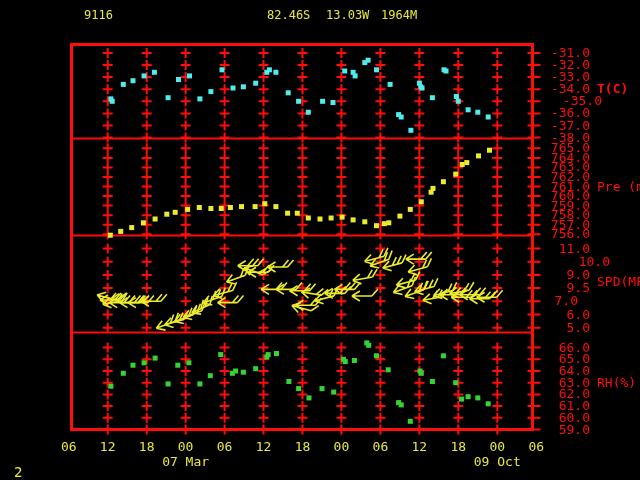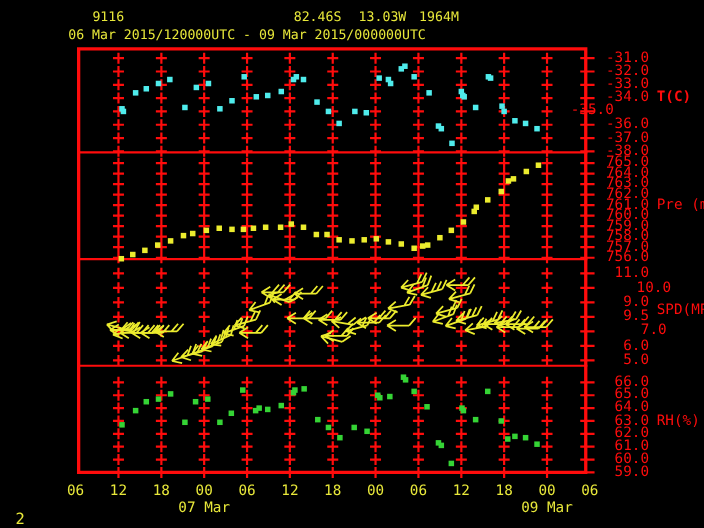--- a/index.html
+++ b/index.html
@@ -15,21 +15,20 @@
   svg{position:absolute;left:0;top:0;}
 </style>
 </head>
 <body>
 
 <div class="screen">
   <span class="abs hdr" style="left:84px;top:8px">9116</span>
   <span class="abs hdr" style="left:267px;top:8px">82.46S</span>
   <span class="abs hdr" style="left:326px;top:8px">13.03W</span>
   <span class="abs hdr" style="left:381px;top:8px">1964M</span>
-  <span class="abs hdr" style="left:62px;top:24px">06 Mar 2015/120000UTC - 09 Mar 2015/000000UTC</span>
 
   <svg id="plot" width="640" height="480">
       <path d="M71.5 44.5 H532.5 V429.5 H71.5 Z" stroke="#ff0c0c" stroke-width="3" fill="none"></path>
       <path d="M70 138.5 H534" stroke="#ff0c0c" stroke-width="2" fill="none"></path>
       <path d="M70 235.5 H534" stroke="#ff0c0c" stroke-width="2" fill="none"></path>
       <path d="M70 332.5 H534" stroke="#ff0c0c" stroke-width="2" fill="none"></path>
       <path d="M102.7 52.9h10M107.7 47.9v10M141.7 52.9h10M146.7 47.9v10M180.6 52.9h10M185.6 47.9v10M219.6 52.9h10M224.6 47.9v10M258.5 52.9h10M263.5 47.9v10M297.5 52.9h10M302.5 47.9v10M336.4 52.9h10M341.4 47.9v10M375.4 52.9h10M380.4 47.9v10M414.4 52.9h10M419.4 47.9v10M453.3 52.9h10M458.3 47.9v10M492.3 52.9h10M497.3 47.9v10M102.7 65.0h10M107.7 60.0v10M141.7 65.0h10M146.7 60.0v10M180.6 65.0h10M185.6 60.0v10M219.6 65.0h10M224.6 60.0v10M258.5 65.0h10M263.5 60.0v10M297.5 65.0h10M302.5 60.0v10M336.4 65.0h10M341.4 60.0v10M375.4 65.0h10M380.4 60.0v10M414.4 65.0h10M419.4 60.0v10M453.3 65.0h10M458.3 60.0v10M492.3 65.0h10M497.3 60.0v10M102.7 77.1h10M107.7 72.1v10M141.7 77.1h10M146.7 72.1v10M180.6 77.1h10M185.6 72.1v10M219.6 77.1h10M224.6 72.1v10M258.5 77.1h10M263.5 72.1v10M297.5 77.1h10M302.5 72.1v10M336.4 77.1h10M341.4 72.1v10M375.4 77.1h10M380.4 72.1v10M414.4 77.1h10M419.4 72.1v10M453.3 77.1h10M458.3 72.1v10M492.3 77.1h10M497.3 72.1v10M102.7 89.2h10M107.7 84.2v10M141.7 89.2h10M146.7 84.2v10M180.6 89.2h10M185.6 84.2v10M219.6 89.2h10M224.6 84.2v10M258.5 89.2h10M263.5 84.2v10M297.5 89.2h10M302.5 84.2v10M336.4 89.2h10M341.4 84.2v10M375.4 89.2h10M380.4 84.2v10M414.4 89.2h10M419.4 84.2v10M453.3 89.2h10M458.3 84.2v10M492.3 89.2h10M497.3 84.2v10M102.7 101.3h10M107.7 96.3v10M141.7 101.3h10M146.7 96.3v10M180.6 101.3h10M185.6 96.3v10M219.6 101.3h10M224.6 96.3v10M258.5 101.3h10M263.5 96.3v10M297.5 101.3h10M302.5 96.3v10M336.4 101.3h10M341.4 96.3v10M375.4 101.3h10M380.4 96.3v10M414.4 101.3h10M419.4 96.3v10M453.3 101.3h10M458.3 96.3v10M492.3 101.3h10M497.3 96.3v10M102.7 113.4h10M107.7 108.4v10M141.7 113.4h10M146.7 108.4v10M180.6 113.4h10M185.6 108.4v10M219.6 113.4h10M224.6 108.4v10M258.5 113.4h10M263.5 108.4v10M297.5 113.4h10M302.5 108.4v10M336.4 113.4h10M341.4 108.4v10M375.4 113.4h10M380.4 108.4v10M414.4 113.4h10M419.4 108.4v10M453.3 113.4h10M458.3 108.4v10M492.3 113.4h10M497.3 108.4v10M102.7 125.5h10M107.7 120.5v10M141.7 125.5h10M146.7 120.5v10M180.6 125.5h10M185.6 120.5v10M219.6 125.5h10M224.6 120.5v10M258.5 125.5h10M263.5 120.5v10M297.5 125.5h10M302.5 120.5v10M336.4 125.5h10M341.4 120.5v10M375.4 125.5h10M380.4 120.5v10M414.4 125.5h10M419.4 120.5v10M453.3 125.5h10M458.3 120.5v10M492.3 125.5h10M497.3 120.5v10M102.7 137.6h10M107.7 132.6v10M141.7 137.6h10M146.7 132.6v10M180.6 137.6h10M185.6 132.6v10M219.6 137.6h10M224.6 132.6v10M258.5 137.6h10M263.5 132.6v10M297.5 137.6h10M302.5 132.6v10M336.4 137.6h10M341.4 132.6v10M375.4 137.6h10M380.4 132.6v10M414.4 137.6h10M419.4 132.6v10M453.3 137.6h10M458.3 132.6v10M492.3 137.6h10M497.3 132.6v10M102.7 148.3h10M107.7 143.3v10M141.7 148.3h10M146.7 143.3v10M180.6 148.3h10M185.6 143.3v10M219.6 148.3h10M224.6 143.3v10M258.5 148.3h10M263.5 143.3v10M297.5 148.3h10M302.5 143.3v10M336.4 148.3h10M341.4 143.3v10M375.4 148.3h10M380.4 143.3v10M414.4 148.3h10M419.4 143.3v10M453.3 148.3h10M458.3 143.3v10M492.3 148.3h10M497.3 143.3v10M102.7 157.9h10M107.7 152.9v10M141.7 157.9h10M146.7 152.9v10M180.6 157.9h10M185.6 152.9v10M219.6 157.9h10M224.6 152.9v10M258.5 157.9h10M263.5 152.9v10M297.5 157.9h10M302.5 152.9v10M336.4 157.9h10M341.4 152.9v10M375.4 157.9h10M380.4 152.9v10M414.4 157.9h10M419.4 152.9v10M453.3 157.9h10M458.3 152.9v10M492.3 157.9h10M497.3 152.9v10M102.7 167.4h10M107.7 162.4v10M141.7 167.4h10M146.7 162.4v10M180.6 167.4h10M185.6 162.4v10M219.6 167.4h10M224.6 162.4v10M258.5 167.4h10M263.5 162.4v10M297.5 167.4h10M302.5 162.4v10M336.4 167.4h10M341.4 162.4v10M375.4 167.4h10M380.4 162.4v10M414.4 167.4h10M419.4 162.4v10M453.3 167.4h10M458.3 162.4v10M492.3 167.4h10M497.3 162.4v10M102.7 177.0h10M107.7 172.0v10M141.7 177.0h10M146.7 172.0v10M180.6 177.0h10M185.6 172.0v10M219.6 177.0h10M224.6 172.0v10M258.5 177.0h10M263.5 172.0v10M297.5 177.0h10M302.5 172.0v10M336.4 177.0h10M341.4 172.0v10M375.4 177.0h10M380.4 172.0v10M414.4 177.0h10M419.4 172.0v10M453.3 177.0h10M458.3 172.0v10M492.3 177.0h10M497.3 172.0v10M102.7 186.5h10M107.7 181.5v10M141.7 186.5h10M146.7 181.5v10M180.6 186.5h10M185.6 181.5v10M219.6 186.5h10M224.6 181.5v10M258.5 186.5h10M263.5 181.5v10M297.5 186.5h10M302.5 181.5v10M336.4 186.5h10M341.4 181.5v10M375.4 186.5h10M380.4 181.5v10M414.4 186.5h10M419.4 181.5v10M453.3 186.5h10M458.3 181.5v10M492.3 186.5h10M497.3 181.5v10M102.7 196.1h10M107.7 191.1v10M141.7 196.1h10M146.7 191.1v10M180.6 196.1h10M185.6 191.1v10M219.6 196.1h10M224.6 191.1v10M258.5 196.1h10M263.5 191.1v10M297.5 196.1h10M302.5 191.1v10M336.4 196.1h10M341.4 191.1v10M375.4 196.1h10M380.4 191.1v10M414.4 196.1h10M419.4 191.1v10M453.3 196.1h10M458.3 191.1v10M492.3 196.1h10M497.3 191.1v10M102.7 205.6h10M107.7 200.6v10M141.7 205.6h10M146.7 200.6v10M180.6 205.6h10M185.6 200.6v10M219.6 205.6h10M224.6 200.6v10M258.5 205.6h10M263.5 200.6v10M297.5 205.6h10M302.5 200.6v10M336.4 205.6h10M341.4 200.6v10M375.4 205.6h10M380.4 200.6v10M414.4 205.6h10M419.4 200.6v10M453.3 205.6h10M458.3 200.6v10M492.3 205.6h10M497.3 200.6v10M102.7 215.2h10M107.7 210.2v10M141.7 215.2h10M146.7 210.2v10M180.6 215.2h10M185.6 210.2v10M219.6 215.2h10M224.6 210.2v10M258.5 215.2h10M263.5 210.2v10M297.5 215.2h10M302.5 210.2v10M336.4 215.2h10M341.4 210.2v10M375.4 215.2h10M380.4 210.2v10M414.4 215.2h10M419.4 210.2v10M453.3 215.2h10M458.3 210.2v10M492.3 215.2h10M497.3 210.2v10M102.7 224.7h10M107.7 219.7v10M141.7 224.7h10M146.7 219.7v10M180.6 224.7h10M185.6 219.7v10M219.6 224.7h10M224.6 219.7v10M258.5 224.7h10M263.5 219.7v10M297.5 224.7h10M302.5 219.7v10M336.4 224.7h10M341.4 219.7v10M375.4 224.7h10M380.4 219.7v10M414.4 224.7h10M419.4 219.7v10M453.3 224.7h10M458.3 219.7v10M492.3 224.7h10M497.3 219.7v10M102.7 234.3h10M107.7 229.3v10M141.7 234.3h10M146.7 229.3v10M180.6 234.3h10M185.6 229.3v10M219.6 234.3h10M224.6 229.3v10M258.5 234.3h10M263.5 229.3v10M297.5 234.3h10M302.5 229.3v10M336.4 234.3h10M341.4 229.3v10M375.4 234.3h10M380.4 229.3v10M414.4 234.3h10M419.4 229.3v10M453.3 234.3h10M458.3 229.3v10M492.3 234.3h10M497.3 229.3v10M102.7 248.5h10M107.7 243.5v10M141.7 248.5h10M146.7 243.5v10M180.6 248.5h10M185.6 243.5v10M219.6 248.5h10M224.6 243.5v10M258.5 248.5h10M263.5 243.5v10M297.5 248.5h10M302.5 243.5v10M336.4 248.5h10M341.4 243.5v10M375.4 248.5h10M380.4 243.5v10M414.4 248.5h10M419.4 243.5v10M453.3 248.5h10M458.3 243.5v10M492.3 248.5h10M497.3 243.5v10M102.7 261.7h10M107.7 256.7v10M141.7 261.7h10M146.7 256.7v10M180.6 261.7h10M185.6 256.7v10M219.6 261.7h10M224.6 256.7v10M258.5 261.7h10M263.5 256.7v10M297.5 261.7h10M302.5 256.7v10M336.4 261.7h10M341.4 256.7v10M375.4 261.7h10M380.4 256.7v10M414.4 261.7h10M419.4 256.7v10M453.3 261.7h10M458.3 256.7v10M492.3 261.7h10M497.3 256.7v10M102.7 274.9h10M107.7 269.9v10M141.7 274.9h10M146.7 269.9v10M180.6 274.9h10M185.6 269.9v10M219.6 274.9h10M224.6 269.9v10M258.5 274.9h10M263.5 269.9v10M297.5 274.9h10M302.5 269.9v10M336.4 274.9h10M341.4 269.9v10M375.4 274.9h10M380.4 269.9v10M414.4 274.9h10M419.4 269.9v10M453.3 274.9h10M458.3 269.9v10M492.3 274.9h10M497.3 269.9v10M102.7 288.1h10M107.7 283.1v10M141.7 288.1h10M146.7 283.1v10M180.6 288.1h10M185.6 283.1v10M219.6 288.1h10M224.6 283.1v10M258.5 288.1h10M263.5 283.1v10M297.5 288.1h10M302.5 283.1v10M336.4 288.1h10M341.4 283.1v10M375.4 288.1h10M380.4 283.1v10M414.4 288.1h10M419.4 283.1v10M453.3 288.1h10M458.3 283.1v10M492.3 288.1h10M497.3 283.1v10M102.7 301.3h10M107.7 296.3v10M141.7 301.3h10M146.7 296.3v10M180.6 301.3h10M185.6 296.3v10M219.6 301.3h10M224.6 296.3v10M258.5 301.3h10M263.5 296.3v10M297.5 301.3h10M302.5 296.3v10M336.4 301.3h10M341.4 296.3v10M375.4 301.3h10M380.4 296.3v10M414.4 301.3h10M419.4 296.3v10M453.3 301.3h10M458.3 296.3v10M492.3 301.3h10M497.3 296.3v10M102.7 314.5h10M107.7 309.5v10M141.7 314.5h10M146.7 309.5v10M180.6 314.5h10M185.6 309.5v10M219.6 314.5h10M224.6 309.5v10M258.5 314.5h10M263.5 309.5v10M297.5 314.5h10M302.5 309.5v10M336.4 314.5h10M341.4 309.5v10M375.4 314.5h10M380.4 309.5v10M414.4 314.5h10M419.4 309.5v10M453.3 314.5h10M458.3 309.5v10M492.3 314.5h10M497.3 309.5v10M102.7 327.7h10M107.7 322.7v10M141.7 327.7h10M146.7 322.7v10M180.6 327.7h10M185.6 322.7v10M219.6 327.7h10M224.6 322.7v10M258.5 327.7h10M263.5 322.7v10M297.5 327.7h10M302.5 322.7v10M336.4 327.7h10M341.4 322.7v10M375.4 327.7h10M380.4 322.7v10M414.4 327.7h10M419.4 322.7v10M453.3 327.7h10M458.3 322.7v10M492.3 327.7h10M497.3 322.7v10M102.7 347.6h10M107.7 342.6v10M141.7 347.6h10M146.7 342.6v10M180.6 347.6h10M185.6 342.6v10M219.6 347.6h10M224.6 342.6v10M258.5 347.6h10M263.5 342.6v10M297.5 347.6h10M302.5 342.6v10M336.4 347.6h10M341.4 342.6v10M375.4 347.6h10M380.4 342.6v10M414.4 347.6h10M419.4 342.6v10M453.3 347.6h10M458.3 342.6v10M492.3 347.6h10M497.3 342.6v10M102.7 359.3h10M107.7 354.3v10M141.7 359.3h10M146.7 354.3v10M180.6 359.3h10M185.6 354.3v10M219.6 359.3h10M224.6 354.3v10M258.5 359.3h10M263.5 354.3v10M297.5 359.3h10M302.5 354.3v10M336.4 359.3h10M341.4 354.3v10M375.4 359.3h10M380.4 354.3v10M414.4 359.3h10M419.4 354.3v10M453.3 359.3h10M458.3 354.3v10M492.3 359.3h10M497.3 354.3v10M102.7 371.0h10M107.7 366.0v10M141.7 371.0h10M146.7 366.0v10M180.6 371.0h10M185.6 366.0v10M219.6 371.0h10M224.6 366.0v10M258.5 371.0h10M263.5 366.0v10M297.5 371.0h10M302.5 366.0v10M336.4 371.0h10M341.4 366.0v10M375.4 371.0h10M380.4 366.0v10M414.4 371.0h10M419.4 366.0v10M453.3 371.0h10M458.3 366.0v10M492.3 371.0h10M497.3 366.0v10M102.7 382.7h10M107.7 377.7v10M141.7 382.7h10M146.7 377.7v10M180.6 382.7h10M185.6 377.7v10M219.6 382.7h10M224.6 377.7v10M258.5 382.7h10M263.5 377.7v10M297.5 382.7h10M302.5 377.7v10M336.4 382.7h10M341.4 377.7v10M375.4 382.7h10M380.4 377.7v10M414.4 382.7h10M419.4 377.7v10M453.3 382.7h10M458.3 377.7v10M492.3 382.7h10M497.3 377.7v10M102.7 394.4h10M107.7 389.4v10M141.7 394.4h10M146.7 389.4v10M180.6 394.4h10M185.6 389.4v10M219.6 394.4h10M224.6 389.4v10M258.5 394.4h10M263.5 389.4v10M297.5 394.4h10M302.5 389.4v10M336.4 394.4h10M341.4 389.4v10M375.4 394.4h10M380.4 389.4v10M414.4 394.4h10M419.4 389.4v10M453.3 394.4h10M458.3 389.4v10M492.3 394.4h10M497.3 389.4v10M102.7 406.1h10M107.7 401.1v10M141.7 406.1h10M146.7 401.1v10M180.6 406.1h10M185.6 401.1v10M219.6 406.1h10M224.6 401.1v10M258.5 406.1h10M263.5 401.1v10M297.5 406.1h10M302.5 401.1v10M336.4 406.1h10M341.4 401.1v10M375.4 406.1h10M380.4 401.1v10M414.4 406.1h10M419.4 401.1v10M453.3 406.1h10M458.3 401.1v10M492.3 406.1h10M497.3 401.1v10M102.7 417.8h10M107.7 412.8v10M141.7 417.8h10M146.7 412.8v10M180.6 417.8h10M185.6 412.8v10M219.6 417.8h10M224.6 412.8v10M258.5 417.8h10M263.5 412.8v10M297.5 417.8h10M302.5 412.8v10M336.4 417.8h10M341.4 412.8v10M375.4 417.8h10M380.4 412.8v10M414.4 417.8h10M419.4 412.8v10M453.3 417.8h10M458.3 412.8v10M492.3 417.8h10M497.3 412.8v10M102.7 429.5h10M107.7 424.5v10M141.7 429.5h10M146.7 424.5v10M180.6 429.5h10M185.6 424.5v10M219.6 429.5h10M224.6 424.5v10M258.5 429.5h10M263.5 424.5v10M297.5 429.5h10M302.5 424.5v10M336.4 429.5h10M341.4 424.5v10M375.4 429.5h10M380.4 424.5v10M414.4 429.5h10M419.4 424.5v10M453.3 429.5h10M458.3 424.5v10M492.3 429.5h10M497.3 424.5v10" stroke="#ff0c0c" stroke-width="2" fill="none"></path>
       <path d="M527.5 52.9h13M527.5 65.0h13M527.5 77.1h13M527.5 89.2h13M527.5 101.3h13M527.5 113.4h13M527.5 125.5h13M527.5 137.6h13M527.5 148.3h13M527.5 157.9h13M527.5 167.4h13M527.5 177.0h13M527.5 186.5h13M527.5 196.1h13M527.5 205.6h13M527.5 215.2h13M527.5 224.7h13M527.5 234.3h13M527.5 248.5h13M527.5 261.7h13M527.5 274.9h13M527.5 288.1h13M527.5 301.3h13M527.5 314.5h13M527.5 327.7h13M527.5 347.6h13M527.5 359.3h13M527.5 371.0h13M527.5 382.7h13M527.5 394.4h13M527.5 406.1h13M527.5 417.8h13M527.5 429.5h13" stroke="#ff0c0c" stroke-width="2" fill="none"></path>
       <rect x="108.4" y="96.4" width="5" height="5" fill="#4fecec"></rect>
       <rect x="109.7" y="98.8" width="5" height="5" fill="#4fecec"></rect>
@@ -298,41 +297,41 @@
       </g>
       <g transform="translate(485.6,297.3) rotate(0)">
         <path d="M11 0H-9 M-9 0L-1 -5 M-9 0L-1 5 M11 0L17 -7 M6 0L12 -7" stroke="#ecec2e" stroke-width="1.6" fill="none"></path>
       </g>
     </svg>
   <div id="labels">
       <span class="abs ylab" style="left: 540px; top: 45.9px;">-31.0</span>
       <span class="abs ylab" style="left: 540px; top: 58px;">-32.0</span>
       <span class="abs ylab" style="left: 540px; top: 70.1px;">-33.0</span>
       <span class="abs ylab" style="left: 540px; top: 82.2px;">-34.0</span>
-      <span class="abs ylab" style="left: 508px; top: 94.3px;">-35.0</span>
+      <span class="abs ylab" style="left: 552px; top: 94.3px;">-35.0</span>
       <span class="abs ylab" style="left: 540px; top: 106.4px;">-36.0</span>
       <span class="abs ylab" style="left: 540px; top: 118.5px;">-37.0</span>
       <span class="abs ylab" style="left: 540px; top: 130.6px;">-38.0</span>
       <span class="abs yunit" style="left: 597px; top: 82.2px; font-weight: bold;">T(C)</span>
       <span class="abs ylab" style="left: 540px; top: 141.3px;">765.0</span>
       <span class="abs ylab" style="left: 540px; top: 150.85px;">764.0</span>
       <span class="abs ylab" style="left: 540px; top: 160.4px;">763.0</span>
       <span class="abs ylab" style="left: 540px; top: 169.95px;">762.0</span>
       <span class="abs ylab" style="left: 540px; top: 179.5px;">761.0</span>
       <span class="abs ylab" style="left: 540px; top: 189.05px;">760.0</span>
       <span class="abs ylab" style="left: 540px; top: 198.6px;">759.0</span>
       <span class="abs ylab" style="left: 540px; top: 208.15px;">758.0</span>
       <span class="abs ylab" style="left: 540px; top: 217.7px;">757.0</span>
       <span class="abs ylab" style="left: 540px; top: 227.25px;">756.0</span>
       <span class="abs yunit" style="left: 597px; top: 179.5px;">Pre (mb)</span>
       <span class="abs ylab" style="left: 540px; top: 241.5px;">11.0</span>
       <span class="abs ylab" style="left: 560px; top: 254.7px;">10.0</span>
       <span class="abs ylab" style="left: 540px; top: 267.9px;">9.0</span>
       <span class="abs ylab" style="left: 540px; top: 281.1px;">9.5</span>
-      <span class="abs ylab" style="left: 556px; top: 294.3px;">7.0</span>
+      <span class="abs ylab" style="left: 528px; top: 294.3px;">7.0</span>
       <span class="abs ylab" style="left: 540px; top: 307.5px;">6.0</span>
       <span class="abs ylab" style="left: 540px; top: 320.7px;">5.0</span>
       <span class="abs yunit" style="left: 597px; top: 274.5px;">SPD(MPS)</span>
       <span class="abs ylab" style="left: 540px; top: 340.6px;">66.0</span>
       <span class="abs ylab" style="left: 540px; top: 352.3px;">65.0</span>
       <span class="abs ylab" style="left: 540px; top: 364px;">64.0</span>
       <span class="abs ylab" style="left: 540px; top: 375.7px;">63.0</span>
       <span class="abs ylab" style="left: 540px; top: 387.4px;">62.0</span>
       <span class="abs ylab" style="left: 540px; top: 399.1px;">61.0</span>
       <span class="abs ylab" style="left: 540px; top: 410.8px;">60.0</span>
@@ -346,17 +345,17 @@
       <span class="abs xlab" style="left: 251.532px; top: 440px;">12</span>
       <span class="abs xlab" style="left: 290.49px; top: 440px;">18</span>
       <span class="abs xlab" style="left: 329.448px; top: 440px;">00</span>
       <span class="abs xlab" style="left: 368.406px; top: 440px;">06</span>
       <span class="abs xlab" style="left: 407.364px; top: 440px;">12</span>
       <span class="abs xlab" style="left: 446.322px; top: 440px;">18</span>
       <span class="abs xlab" style="left: 485.28px; top: 440px;">00</span>
       <span class="abs xlab" style="left: 524.238px; top: 440px;">06</span>
       <span class="abs dlab" style="left: 157.616px; top: 455px;">07 Mar</span>
       <span class="abs dlab" style="left: 313.448px; top: 455px; margin-top: 48px;">08 Mar</span>
-      <span class="abs dlab" style="left: 469.28px; top: 455px;">09 Mar</span>
+      <span class="abs dlab" style="left: 469.28px; top: 455px;">09 Oct</span>
     </div>
 
   <span class="abs pagenum" style="left:14px;top:465px">2</span>
 </div>
 
 </body></html>

